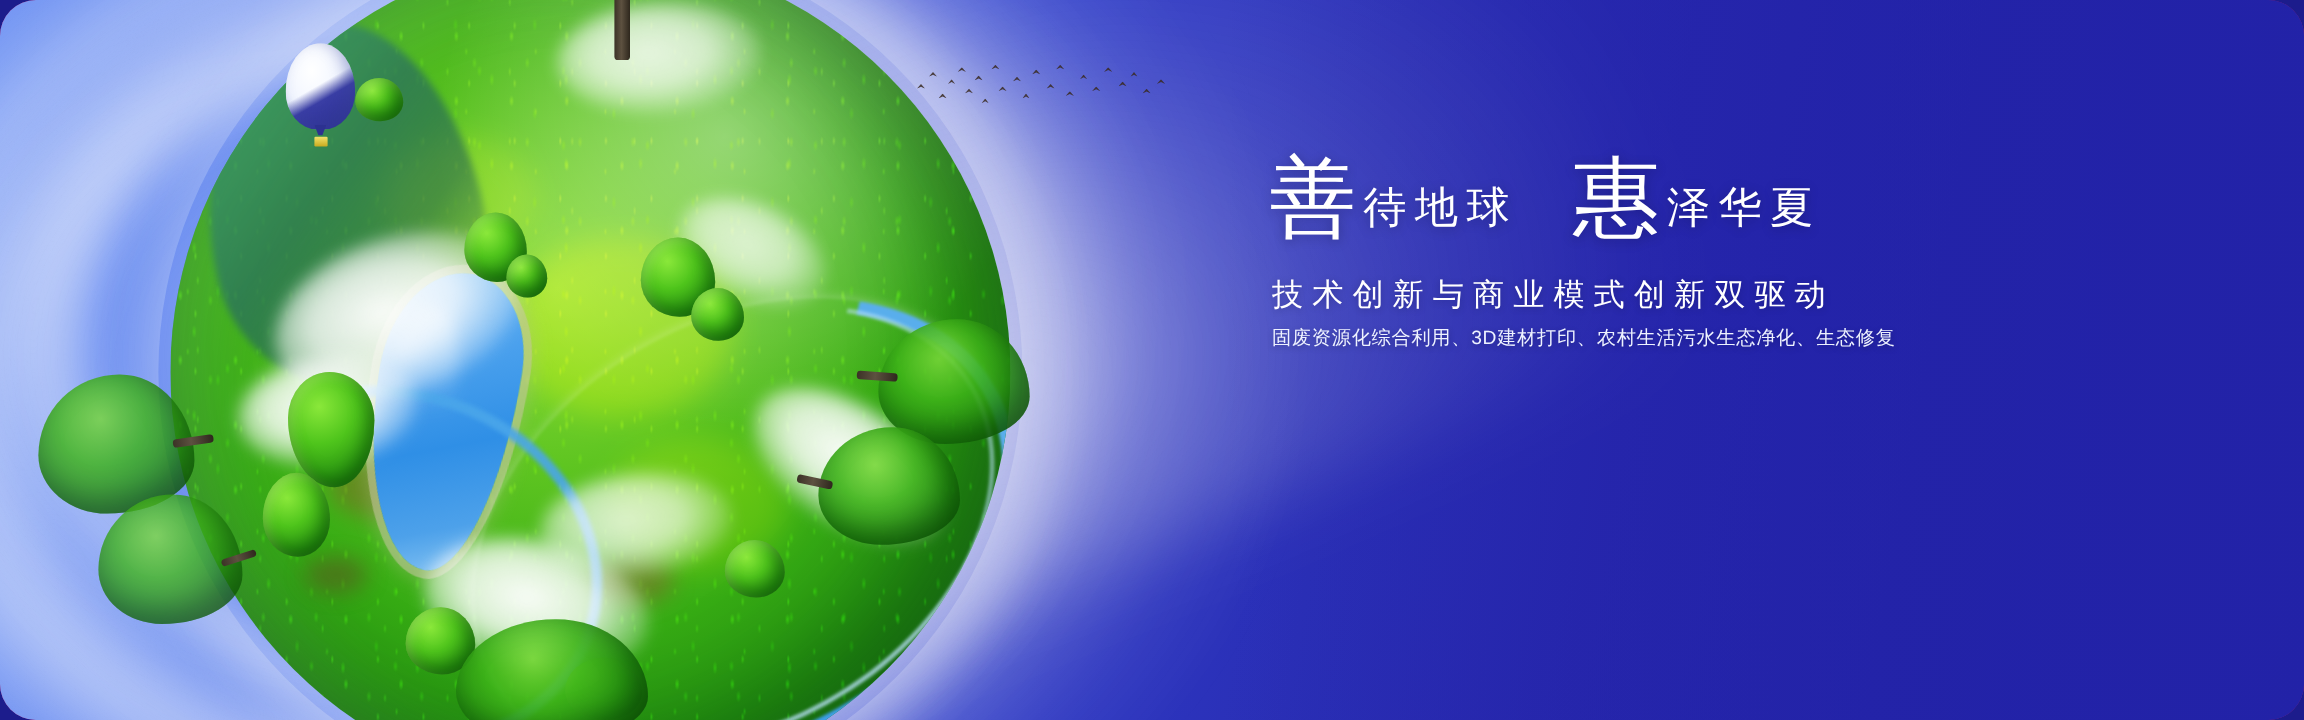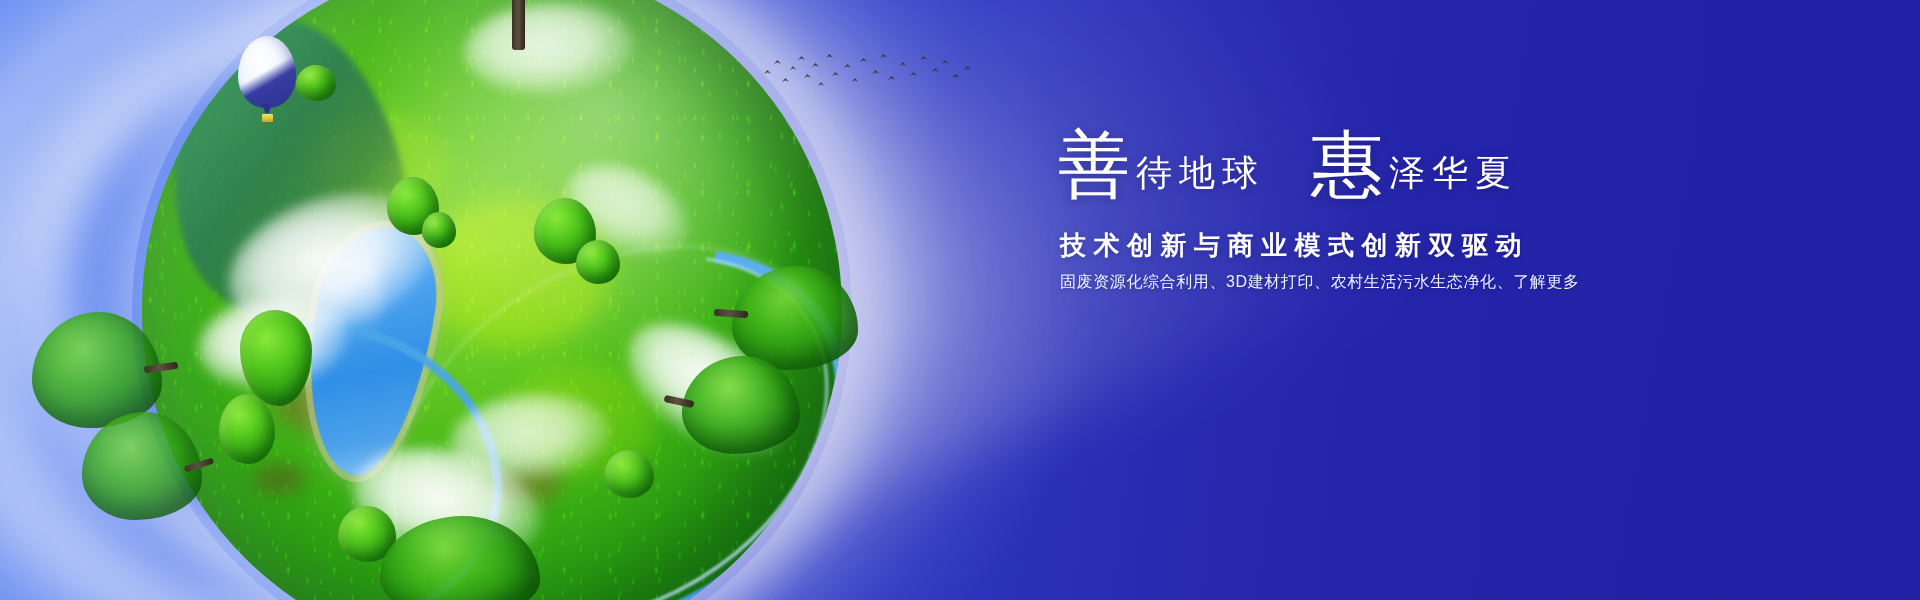--- a/index.html
+++ b/index.html
@@ -11,20 +11,21 @@
   body {
     font-family: "Liberation Sans", "DejaVu Sans", sans-serif;
   }
 
   .banner {
     position: relative;
     width: 1920px;
     height: 600px;
     overflow: hidden;
     background: #be185d;
+    border-radius: 30px;
   }
 
   
   .bg-base {
     position: absolute;
     inset: 0;
     background: linear-gradient(100deg,
         #5e86f2 0%,
         #5179ee 10%,
         #426ae9 20%,
@@ -414,21 +415,21 @@
   .headline .gap { display: inline-block; width: 46px; }
 
   .subhead {
     position: absolute;
     left: 2px;
     top: 228px;
     font-size: 26px;
     color: #ffffff;
     letter-spacing: 7.5px;
     white-space: nowrap;
-    font-weight: 700;
+    font-weight: 400;
     text-shadow: 0 1px 6px rgba(0,0,30,0.25);
   }
 
   .desc {
     position: absolute;
     left: 2px;
     top: 272px;
     font-size: 16px;
     color: #eef2ff;
     letter-spacing: 0.6px;
@@ -586,17 +587,17 @@
   <div class="bg-vignette-right"></div>
 
   <div class="content">
 
     <div class="headline">
       <span class="seg big">善</span><span class="seg small">待地球</span><span class="gap"></span><span class="seg big">惠</span><span class="seg small">泽华夏</span>
     </div>
 
     <div class="subhead">技术创新与商业模式创新双驱动</div>
 
-    <div class="desc">固废资源化综合利用、3D建材打印、农村生活污水生态净化、了解更多</div>
+    <div class="desc">固废资源化综合利用、3D建材打印、农村生活污水生态净化、生态修复</div>
 
 
   </div>
 </div>
 
 </body></html>

